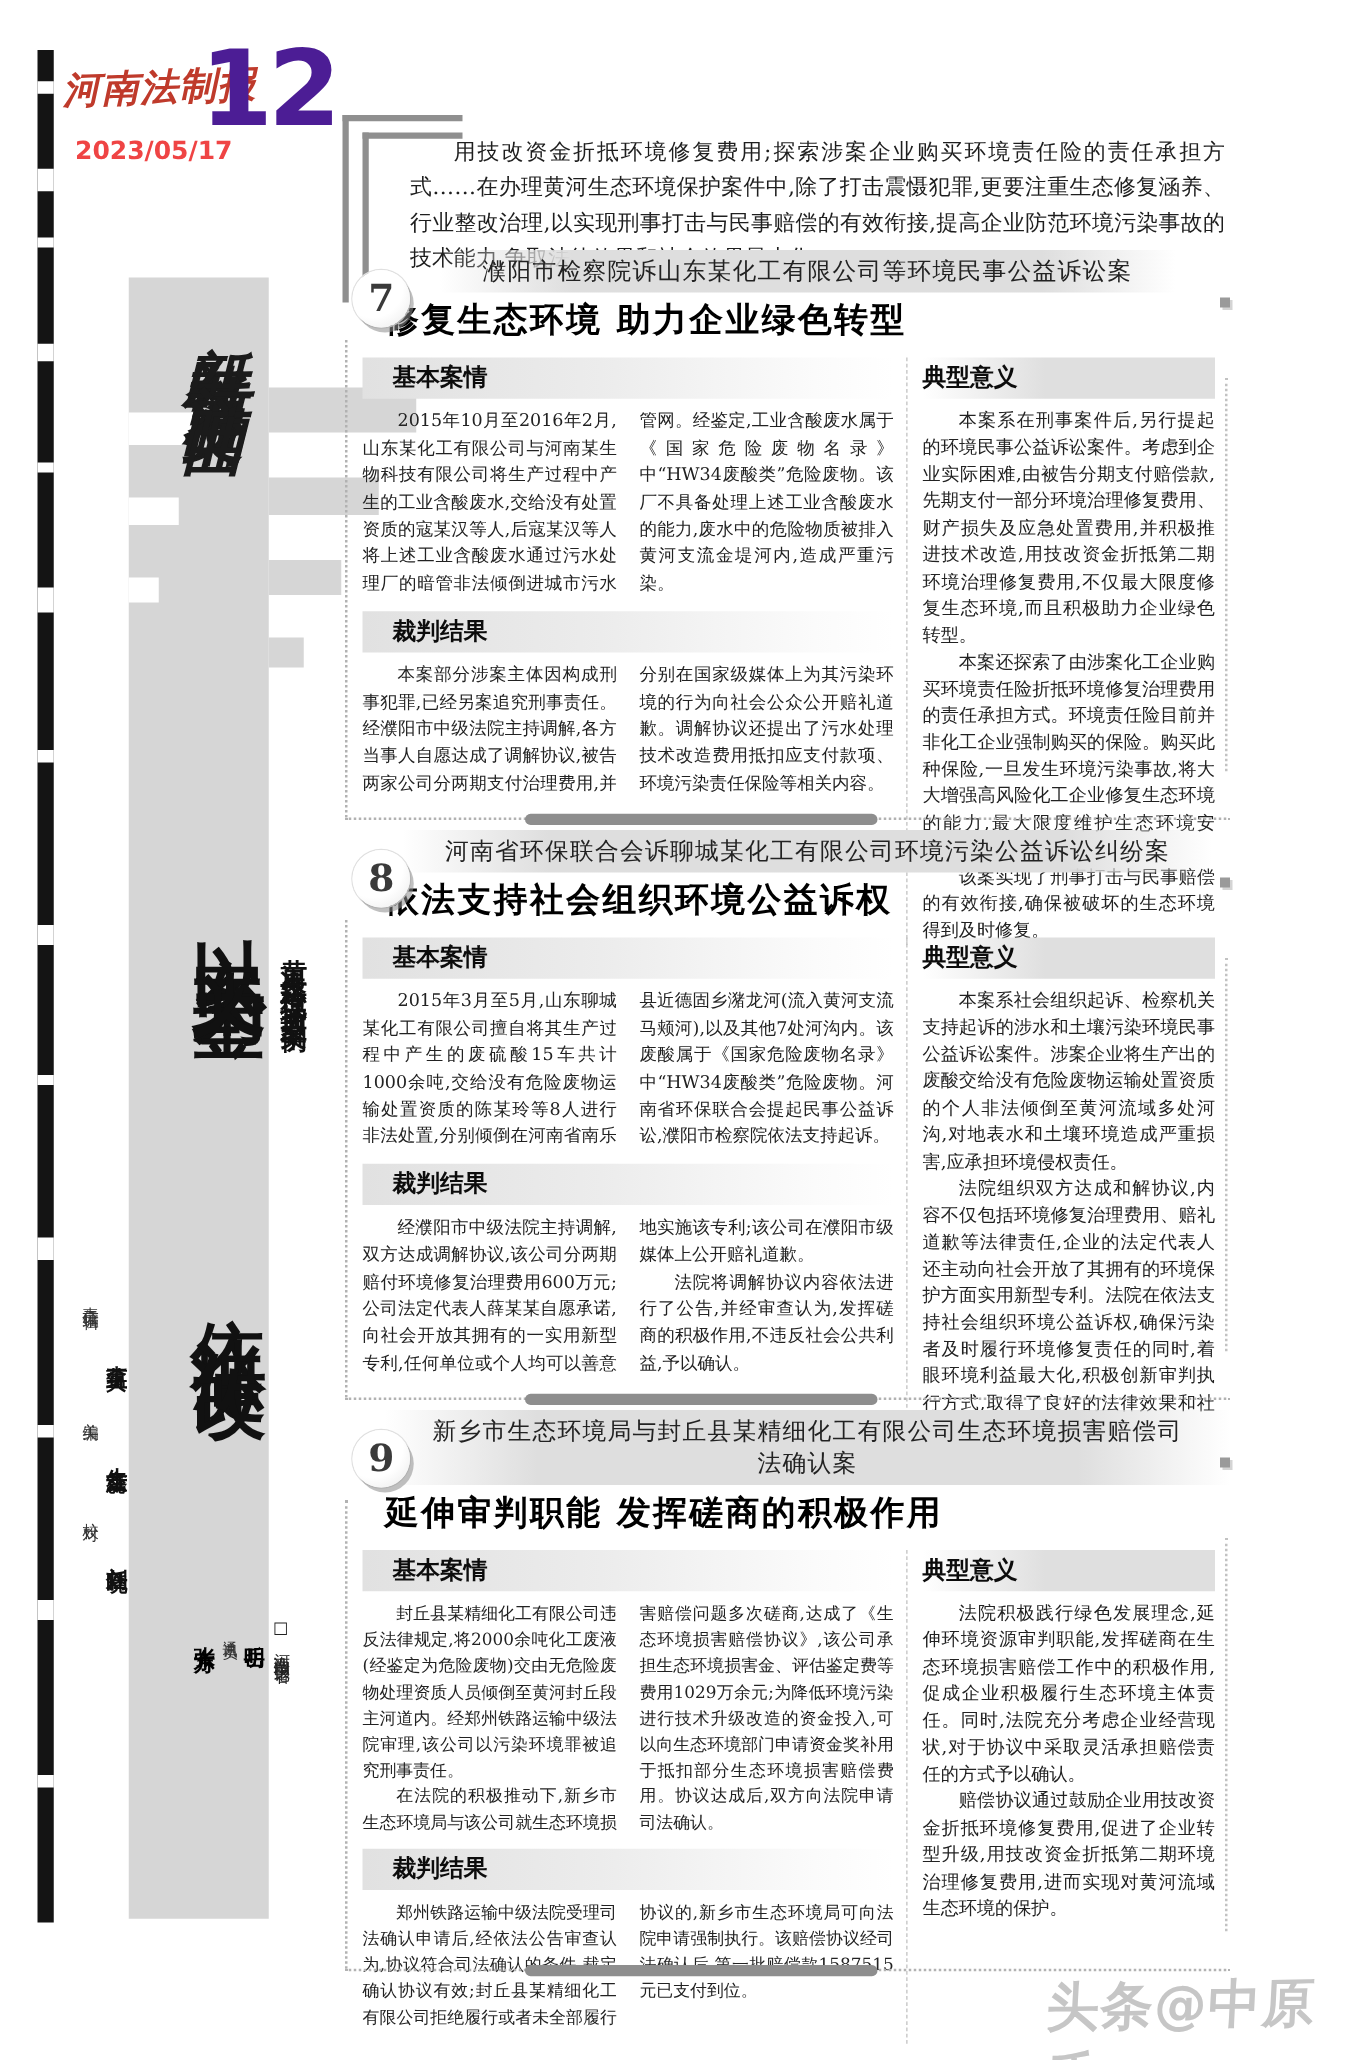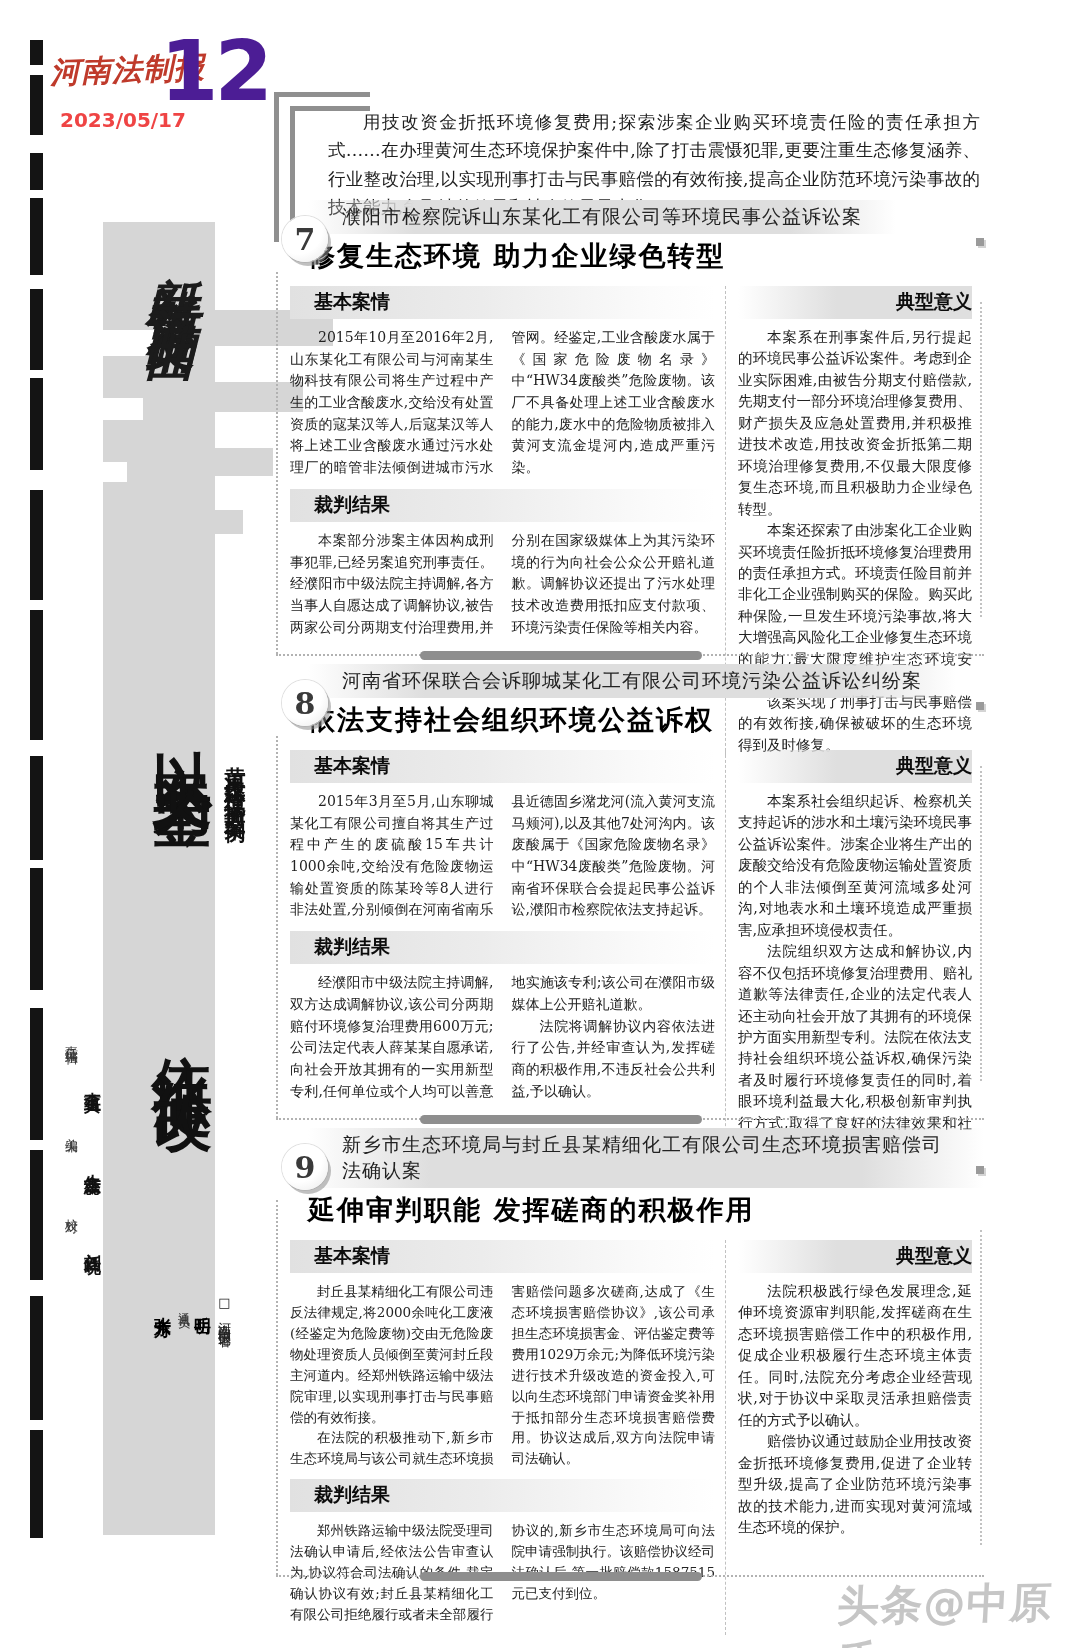--- a/index.html
+++ b/index.html
@@ -56,33 +56,33 @@
   .divider-bar { position:absolute; left:152px; bottom:-8px; width:282px; height:9px;
     background:#8e8e8e; border-radius:5px; z-index:2; }
   .rail-right { position:absolute; right:2px; top:102px; height:315px; width:0; border-left:2px dotted #c2c2c2; }
   .rail-dot { position:absolute; right:0; top:38px; width:8px; height:8px; background:#9a9a9a;
     box-shadow:2px 2px 0 #d4d4d4; }
   .badge { position:absolute; left:14px; top:16px; width:46px; height:46px; border-radius:50%;
     background:radial-gradient(circle at 35% 30%, #ffffff 55%, #e8e8e8);
     box-shadow:3px 4px 0 rgba(140,140,140,.55), 0 0 0 1px #e0e0e0;
     display:flex; align-items:center; justify-content:center;
     font:bold 30px "DejaVu Serif", serif; color:#3a3a3a; z-index:2; }
-  .pretitle-wrap { text-align:left; margin:0 0 2px 40px; }
+  .pretitle-wrap { text-align:center; margin:0 0 2px 40px; }
   .pretitle { display:inline-block; padding:4px 34px; font:19px "DejaVu Serif", serif; color:#222;
     letter-spacing:1px;
     background:linear-gradient(90deg, rgba(222,222,222,0), #dedede 18%, #dedede 82%, rgba(222,222,222,0)); }
   .sec-title { text-align:left; font:bold 27px "DejaVu Sans", sans-serif; color:#000;
     letter-spacing:2px; margin:4px 0 12px 40px; }
   .sec-body { display:flex; margin-left:22px; }
   .left-part { width:425px; }
   .right-part { width:247px; margin-left:10px; padding-left:12px; border-left:1px dashed #c0c0c0; }
   .sub-band { background:linear-gradient(90deg, #e1e1e1 0%, #ececec 45%, #fbfbfb 85%, #ffffff 100%);
     font:bold 19px "DejaVu Sans", sans-serif; color:#0c0c0c; padding:3px 0 4px 24px; margin:0 0 8px; }
   .meaning-band { background:linear-gradient(90deg, rgba(224,224,224,0) 0%, #dfdfdf 42%, #dfdfdf 100%);
-    text-align:right; font:bold 19px "DejaVu Sans", sans-serif; color:#0c0c0c; padding:3px 0 4px; margin:0 0 8px; }
+    text-align:left; font:bold 19px "DejaVu Sans", sans-serif; color:#0c0c0c; padding:3px 0 4px; margin:0 0 8px; }
   .two-col { column-count:2; column-gap:18px; margin-bottom:10px; }
   .two-col p { margin:0; font:14px/1.55 "DejaVu Serif", serif; text-align:justify; text-indent:2em; color:#222; }
   .sec-9 .two-col p { font-size:13.5px; }
   .meaning-body p { margin:0; font:14.5px/1.48 "DejaVu Serif", serif; text-align:justify;
     text-indent:2em; color:#222; }
   
   .watermark { position:absolute; left:836px; top:1576px; font:bold 42px "DejaVu Sans", sans-serif;
     color:#c6c6c6; letter-spacing:1px; transform:skewX(-4deg) rotate(-1deg); }
 </style>
 </head>
@@ -220,34 +220,34 @@
     <div class="rail-right"></div>
     <div class="rail-dot"></div>
     <div class="pretitle-wrap">
       <span class="pretitle">新乡市生态环境局与封丘县某精细化工有限公司生态环境损害赔偿司法确认案</span>
     </div>
     <div class="sec-title">延伸审判职能 发挥磋商的积极作用</div>
     <div class="sec-body">
       <div class="left-part">
         <div class="sub-band">基本案情</div>
         <div class="two-col">
-          <p>封丘县某精细化工有限公司违反法律规定,将2000余吨化工废液(经鉴定为危险废物)交由无危险废物处理资质人员倾倒至黄河封丘段主河道内。经郑州铁路运输中级法院审理,以实现刑事打击与民事赔偿的有效衔接。</p>
+          <p>封丘县某精细化工有限公司违反法律规定,将2000余吨化工废液(经鉴定为危险废物)交由无危险废物处理资质人员倾倒至黄河封丘段主河道内。经郑州铁路运输中级法院审理,该公司以污染环境罪被追究刑事责任。</p>
           <p>在法院的积极推动下,新乡市生态环境局与该公司就生态环境损害赔偿问题多次磋商,达成了《生态环境损害赔偿协议》,该公司承担生态环境损害金、评估鉴定费等费用1029万余元;为降低环境污染进行技术升级改造的资金投入,可以向生态环境部门申请资金奖补用于抵扣部分生态环境损害赔偿费用。协议达成后,双方向法院申请司法确认。</p>
         </div>
         <div class="sub-band">裁判结果</div>
         <div class="two-col">
           <p>郑州铁路运输中级法院受理司法确认申请后,经依法公告审查认为,协议符合司法确认的条件,裁定确认协议有效;封丘县某精细化工有限公司拒绝履行或者未全部履行协议的,新乡市生态环境局可向法院申请强制执行。该赔偿协议经司法确认后,第一批赔偿款1587515元已支付到位。</p>
           <p></p>
         </div>
       </div>
       <div class="right-part">
         <div class="meaning-band">典型意义</div>
         <div class="meaning-body">
           <p>法院积极践行绿色发展理念,延伸环境资源审判职能,发挥磋商在生态环境损害赔偿工作中的积极作用,促成企业积极履行生态环境主体责任。同时,法院充分考虑企业经营现状,对于协议中采取灵活承担赔偿责任的方式予以确认。</p>
-          <p>赔偿协议通过鼓励企业用技改资金折抵环境修复费用,促进了企业转型升级,提高了企业防范环境污染事故的技术能力,进而实现对黄河流域生态环境的保护。</p>
+          <p>赔偿协议通过鼓励企业用技改资金折抵环境修复费用,促进了企业转型升级,用技改资金折抵第二期环境治理修复费用,进而实现对黄河流域生态环境的保护。</p>
           <p></p>
         </div>
       </div>
     </div>
     <div class="rail-bottom"></div>
     <div class="divider-bar"></div>
   </div>
 
 </div>
 

